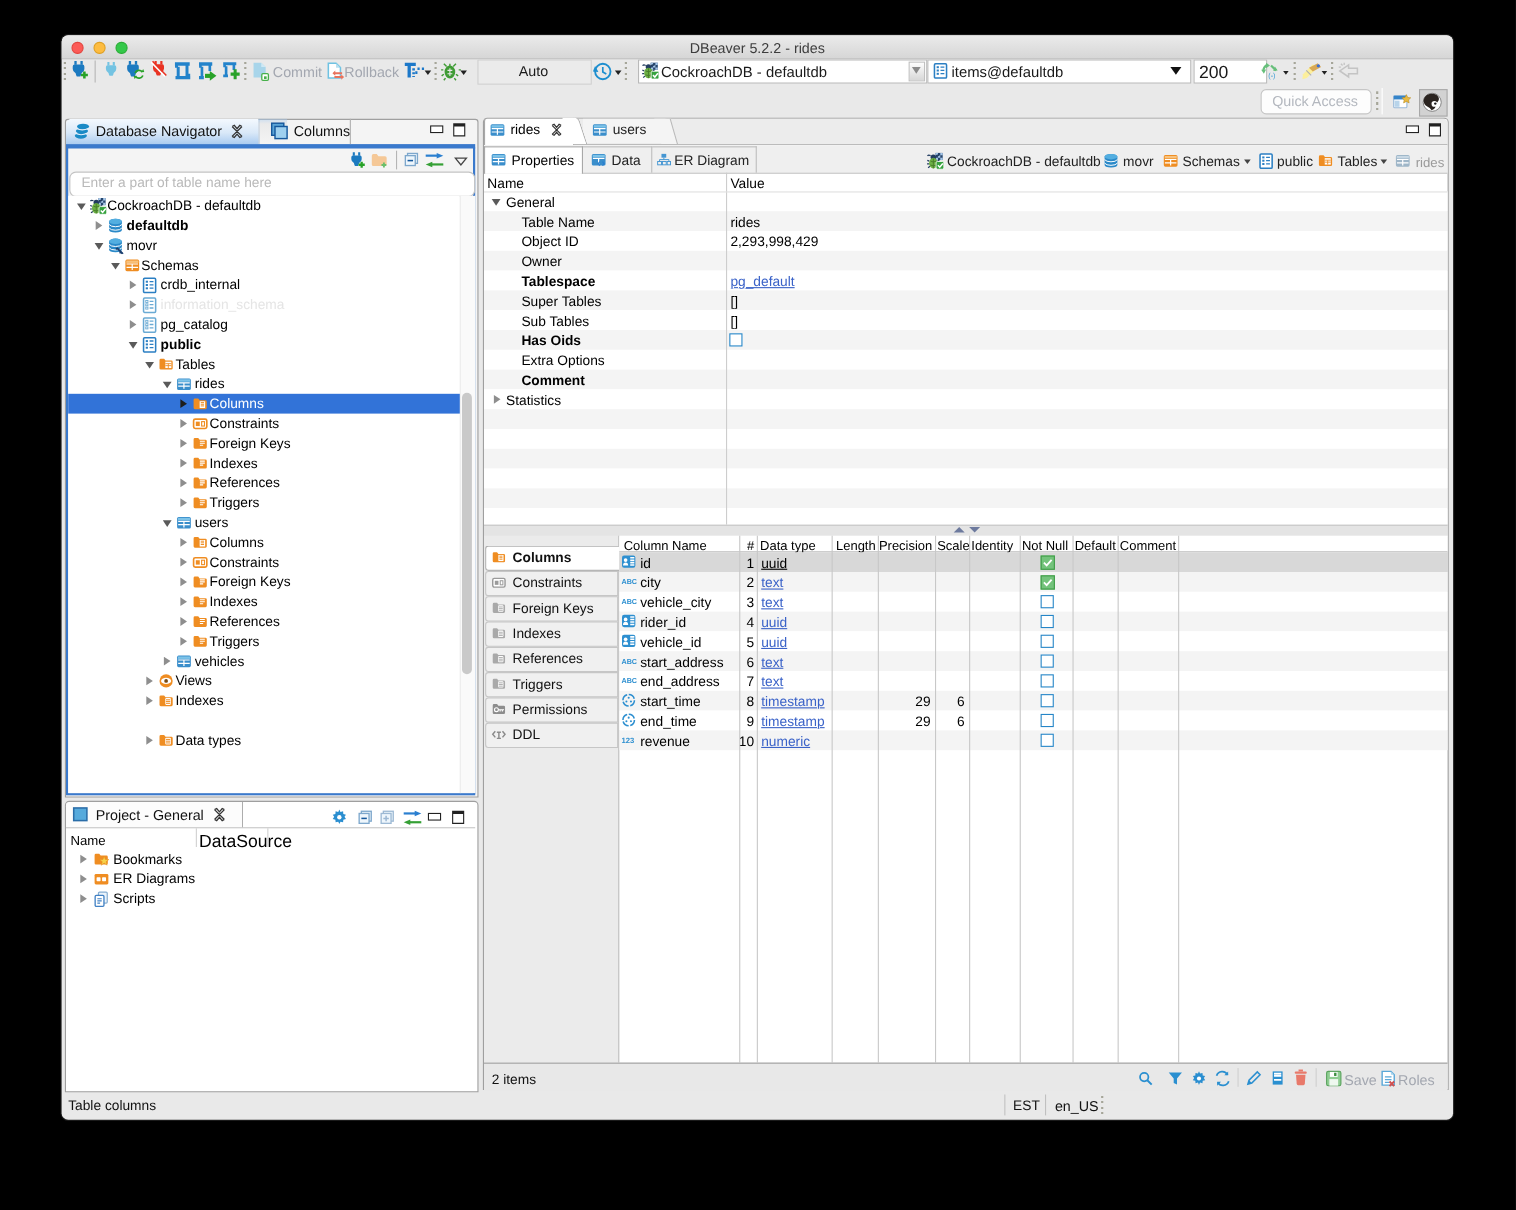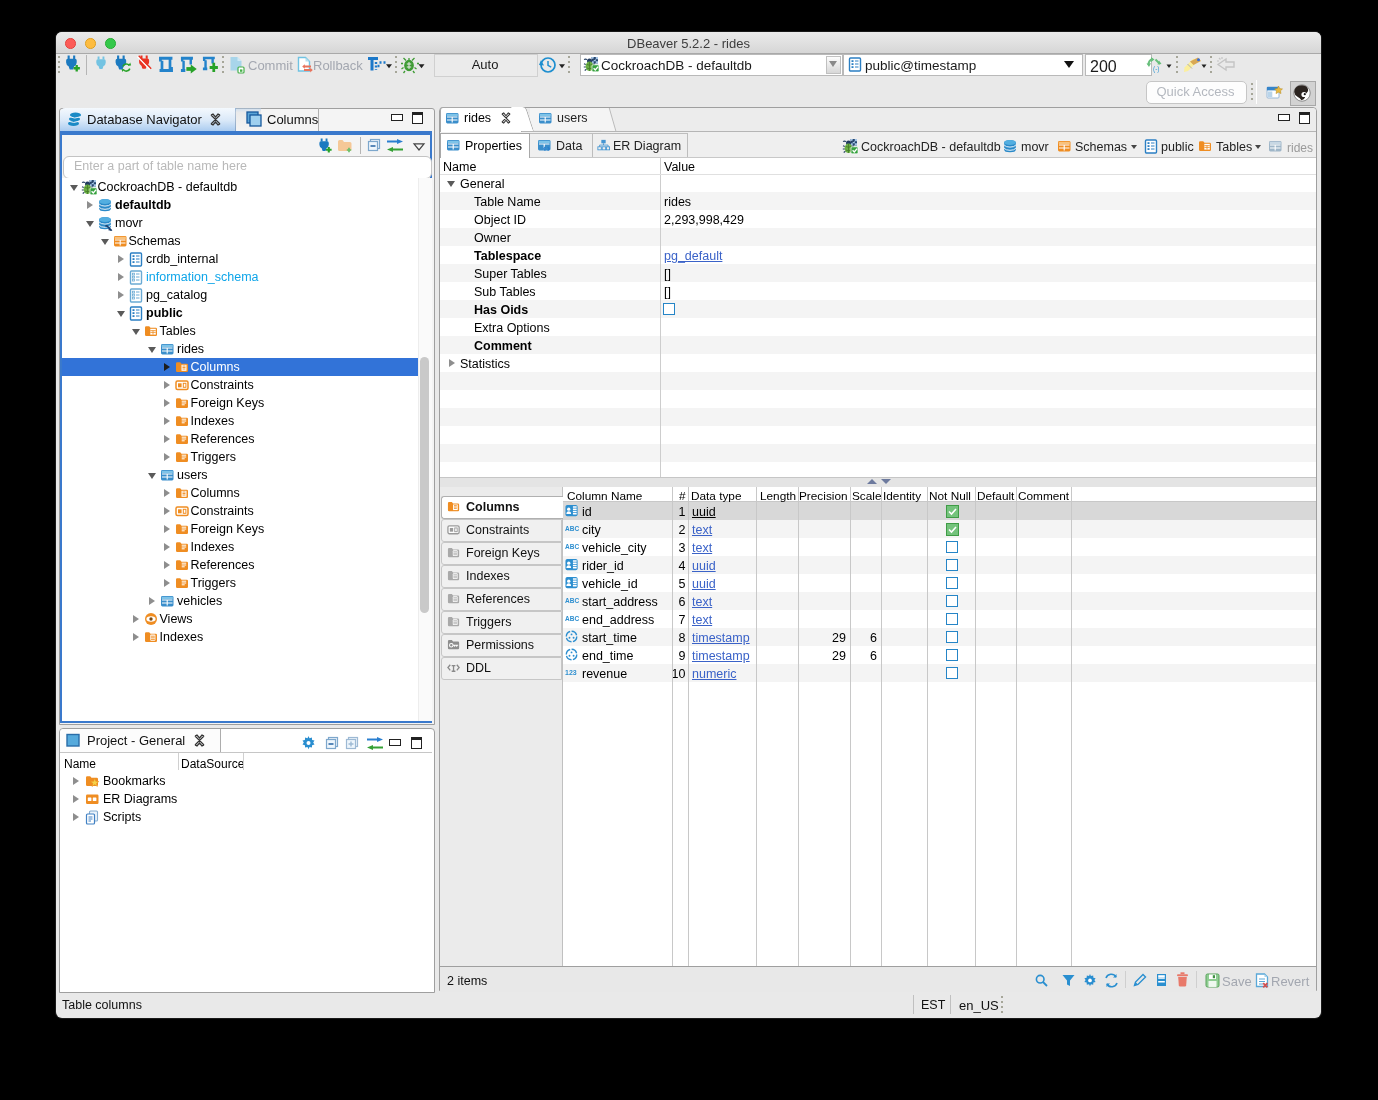--- a/index.html
+++ b/index.html
@@ -106,21 +106,21 @@
 <div class="a dots" style="left:568px;top:56px;height:19px;"></div>
 <div class="a combo" style="left:580px;top:54px;width:261px;height:20px;"></div>
 <div class="a" style="left:826px;top:56px;width:13px;height:16px;background:linear-gradient(#fdfdfd,#d7d7d7);border:1px solid #c0c0c0;"></div>
 <div class="a" style="left:828.5px;top:61px;width:0;height:0;border:4px solid transparent;border-top:6px solid #8a8a8a;"></div>
 <svg class="a" style="left:584px;top:57px" width="15" height="15" viewBox="0 0 15 15">
     <use href="#i-cockroach"></use>
   </svg><div class="a" style="left:601px;top:58px;font-size:13.5px;color:#1a1a1a;">CockroachDB - defaultdb</div>
 <div class="a combo" style="left:843px;top:54px;width:238px;height:20px;"></div>
 <svg class="a" style="left:848px;top:57px" width="15" height="15" viewBox="0 0 15 15">
     <use href="#i-doc"></use>
-  </svg><div class="a" style="left:865px;top:58px;font-size:13.5px;color:#1a1a1a;">public@timestamp</div>
+  </svg><div class="a" style="left:865px;top:58px;font-size:13.5px;color:#1a1a1a;">items@defaultdb</div>
 <div class="a" style="left:1064px;top:61px;width:0;height:0;border:5px solid transparent;border-top:7px solid #111;"></div>
 <div class="a fld" style="left:1085px;top:54px;width:65px;height:20px;"></div>
 <div class="a" style="left:1090px;top:58px;font-size:16px;color:#1a1a1a;">200</div>
 <svg class="a" style="left:1146px;top:56px" width="26" height="18" viewBox="0 0 26 18">
     <g fill="none" stroke="#67bf7b" stroke-width="2">
       <path d="M6.5 3a6 6 0 0 0-4 5.5"></path>
       <path d="M9.5 3.5l4.5 4.5"></path>
     </g>
     <path d="M5 1l3.5 2.5L5 6zM3 11l-2.5-3.5L5 7.2z" fill="#67bf7b"></path>
     <path d="M13 4.5l2.5 3.5-4 .5z" fill="#67bf7b"></path>
@@ -366,21 +366,21 @@
         </svg>
         <span style="position:absolute;left:66.5px">Schemas</span>
       </div>
       <div class="treerow" style="left:0;top:72px;width:356px;color:#000">
         <span class="tarr" style="left:55.5px;margin-top:4.5px;border-left:6.5px solid #8e8e8e;"></span>
         <svg class="ticon" style="left:66.5px" width="15" height="15" viewBox="0 0 15 15">
           <use href="#i-doc"></use>
         </svg>
         <span style="position:absolute;left:84.0px">crdb_internal</span>
       </div>
-      <div class="treerow" style="left:0;top:90px;width:356px;color:#0ea5e9">
+      <div class="treerow" style="left:0;top:90px;width:356px;color:#e5e5e5">
         <span class="tarr" style="left:55.5px;margin-top:4.5px;border-left:6.5px solid #8e8e8e;"></span>
         <svg class="ticon" style="left:66.5px" width="15" height="15" viewBox="0 0 15 15">
           <use href="#i-doc2"></use>
         </svg>
         <span style="position:absolute;left:84.0px">information_schema</span>
       </div>
       <div class="treerow" style="left:0;top:108px;width:356px;color:#000">
         <span class="tarr" style="left:55.5px;margin-top:4.5px;border-left:6.5px solid #8e8e8e;"></span>
         <svg class="ticon" style="left:66.5px" width="15" height="15" viewBox="0 0 15 15">
           <use href="#i-doc2"></use>
@@ -512,20 +512,27 @@
           <use href="#i-views"></use>
         </svg>
         <span style="position:absolute;left:97.5px">Views</span>
       </div>
       <div class="treerow" style="left:0;top:450px;width:356px;color:#000">
         <span class="tarr" style="left:71.0px;margin-top:4.5px;border-left:6.5px solid #8e8e8e;"></span>
         <svg class="ticon" style="left:82.0px" width="15" height="15" viewBox="0 0 15 15">
           <use href="#i-folderdb"></use>
         </svg>
         <span style="position:absolute;left:97.5px">Indexes</span>
+      </div>
+      <div class="treerow" style="left:0;top:486px;width:356px;color:#000">
+        <span class="tarr" style="left:71.0px;margin-top:4.5px;border-left:6.5px solid #8e8e8e;"></span>
+        <svg class="ticon" style="left:82.0px" width="15" height="15" viewBox="0 0 15 15">
+          <use href="#i-folderdb"></use>
+        </svg>
+        <span style="position:absolute;left:97.5px">Data types</span>
       </div>
       <div class="treerow" style="left:0;top:540px;width:356px;color:#000">
         <svg class="ticon" style="left:35.5px" width="15" height="15" viewBox="0 0 15 15">
           <use href="#i-roles"></use>
         </svg>
         <span style="position:absolute;left:53.0px">Users</span>
       </div>
     </div>
 
 
@@ -556,21 +563,21 @@
 <svg class="a" style="left:366px;top:737px" width="18" height="13" viewBox="0 0 18 13">
       <path d="M1 2.5h11" stroke="#2a7fd0" stroke-width="2"></path>
       <path d="M11 0l6 2.5-6 2.5z" fill="#2a7fd0"></path>
       <path d="M6 10.5h11" stroke="#35a035" stroke-width="2"></path>
       <path d="M7 8l-6 2.5 6 2.5z" fill="#35a035"></path>
     </svg>
 <div class="a" style="left:389px;top:739px;width:10px;height:5px;border:1.6px solid #222;background:#fff;"></div>
 <div class="a" style="left:411px;top:737px;width:9px;height:8px;border:1.6px solid #222;border-top-width:3.2px;background:#fff;"></div>
 <div class="a" style="left:64px;top:756.5px;font-size:12px;color:#000;">Name</div>
 <div class="a" style="left:178px;top:753px;width:1px;height:17px;background:#d0d0d0;"></div>
-<div class="a" style="left:181px;top:756.5px;font-size:12px;color:#000;">DataSource</div>
+<div class="a" style="left:181px;top:756.5px;font-size:16px;color:#000;">DataSource</div>
 <div class="a" style="left:243px;top:753px;width:1px;height:17px;background:#d0d0d0;"></div>
 <div class="a treerow" style="left:62px;top:772px;">
       <span class="tarr" style="left:11px;margin-top:4.5px;border-left:6.5px solid #8e8e8e;"></span>
       <svg class="ticon" style="left:23px" width="15" height="15" viewBox="0 0 15 15">
         <use href="#i-bookmarks"></use>
       </svg>
       <span style="position:absolute;left:41px">Bookmarks</span>
     </div>
 <div class="a treerow" style="left:62px;top:790px;">
       <span class="tarr" style="left:11px;margin-top:4.5px;border-left:6.5px solid #8e8e8e;"></span>
@@ -743,13 +750,13 @@
     </svg><div class="a" style="left:1196px;top:971px;width:1px;height:17px;background:#cfcfcf;"></div><svg class="a" style="left:1205px;top:973px" width="15" height="15" viewBox="0 0 15 15">
       <rect x="1" y="1" width="13" height="13" rx="1.5" fill="#8fcd92" stroke="#5aa35d" stroke-width="1"></rect>
       <rect x="4" y="1.5" width="7" height="4.5" fill="#fff"></rect>
       <rect x="7.8" y="2.2" width="2.2" height="3" fill="#3e8f41"></rect>
       <rect x="3.5" y="8" width="8" height="6" fill="#fff" opacity=".85"></rect>
     </svg><div class="a gtxt" style="left:1222px;top:974px;">Save</div><svg class="a" style="left:1255px;top:973px" width="14" height="15" viewBox="0 0 14 15">
       <path d="M1.5 1h8l3 3v9.5h-11z" fill="#fff" stroke="#5aa8d8" stroke-width="1.3"></path>
       <path d="M9.5 1l3 3h-3z" fill="#a8d4ec"></path>
       <path d="M4 6h6M4 8.5h6M4 11h4" stroke="#5aa8d8" stroke-width="1.1"></path>
       <path d="M8.2 10.2l4.2 4.2m0-4.2l-4.2 4.2" stroke="#d05050" stroke-width="1.8"></path>
-    </svg><div class="a gtxt" style="left:1271px;top:974px;">Revert</div>
+    </svg><div class="a gtxt" style="left:1271px;top:974px;">Roles</div>
 
 </path></body></html>

